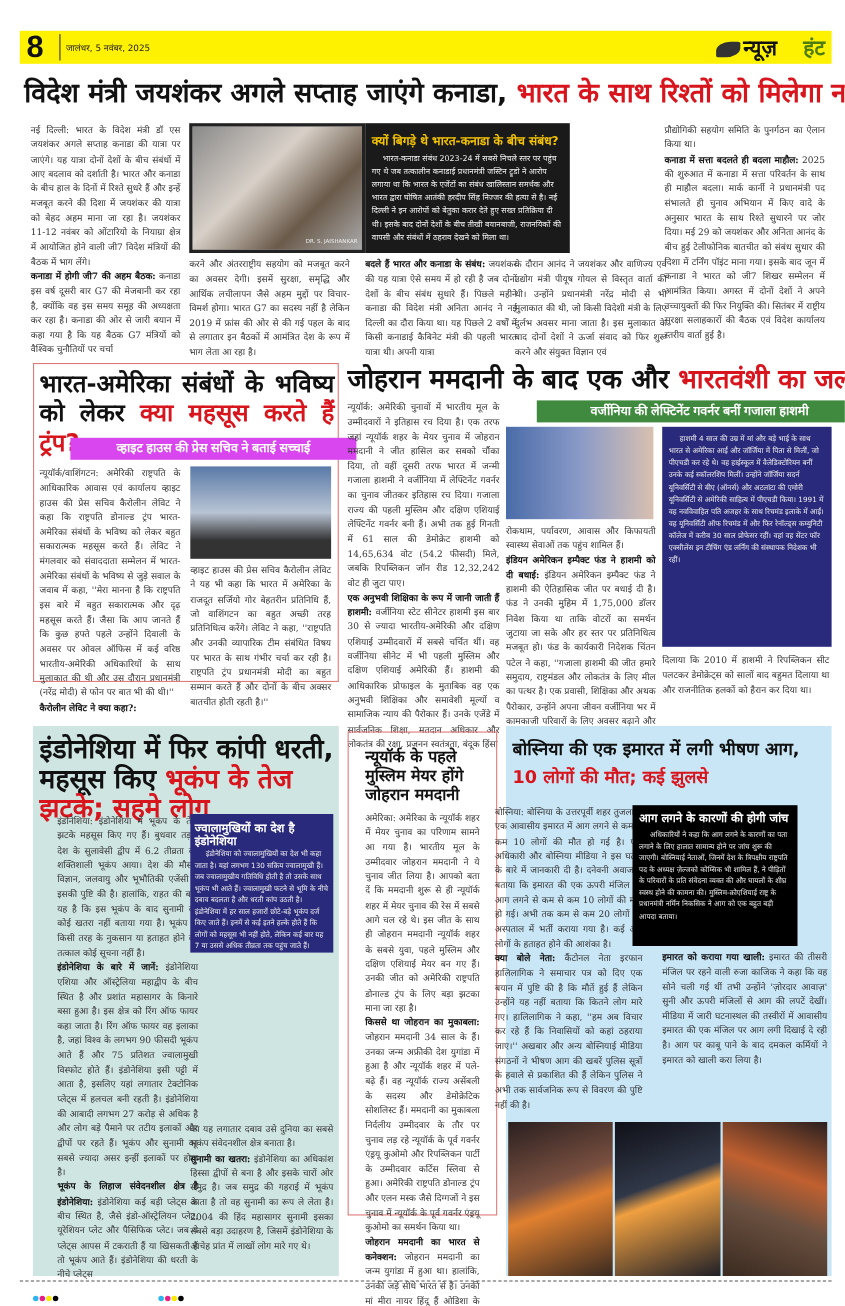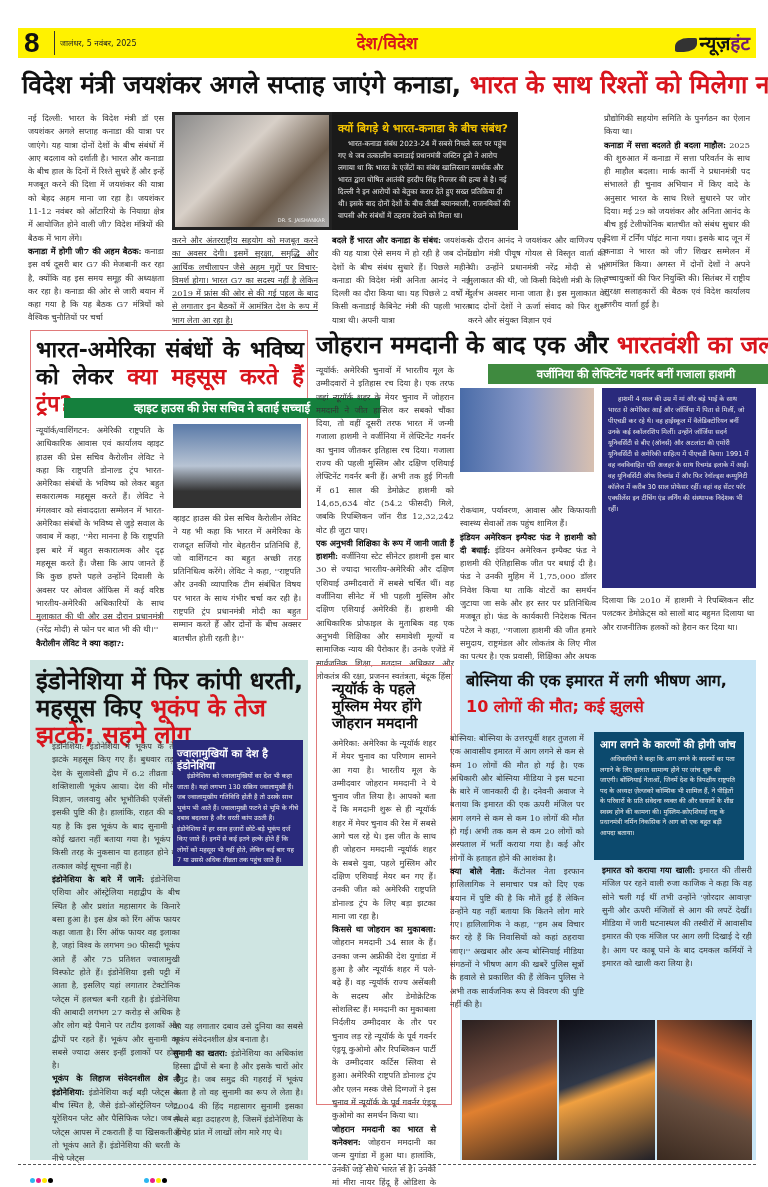--- a/index.html
+++ b/index.html
@@ -4,85 +4,84 @@
 <style>
   * { box-sizing: border-box; margin: 0; padding: 0; }
   body { width: 768px; height: 1187px; background: #fff; font-family: "DejaVu Serif", serif; color: #222; position: relative; overflow: hidden; }
   .abs { position: absolute; }
   .masthead { left: 18px; top: 28px; width: 738px; height: 30px; background: #fff200; }
   .page-num { left: 6px; top: 0; font: bold 28px "Liberation Sans", sans-serif; line-height: 30px; color: #111; }
   .mh-div { left: 36px; top: 3px; width: 1px; height: 24px; background: #333; }
   .mh-date { left: 42px; top: 9px; font: 8px "DejaVu Sans", sans-serif; color: #222; }
   .mh-section { left: 0; width: 738px; top: 3px; text-align: center; font: bold 17px "DejaVu Sans", sans-serif; color: #d8141c; }
   .mh-logo { right: 6px; top: 2px; font: bold 19px "DejaVu Sans", sans-serif; color: #111; }
-  .mh-logo .red { color: #701a75; }
+  .mh-logo .red { color: #4d7c0f; margin-left: 24px; }
   .mh-logo .bird { display:inline-block; width: 22px; height: 14px; background: #333; border-radius: 60% 10% 60% 10%; margin-right: 3px; vertical-align: middle; }
 
   .headline { font-family: "DejaVu Sans", sans-serif; font-weight: bold; color: #111; line-height: 1.1; }
   .red { color: #d8141c; }
   .body-text { font-size: 8.2px; line-height: 13.3px; text-align: justify; color: #333; }
   .body-text b { color: #111; }
   .photo { background: linear-gradient(135deg,#8a8a8a,#d8d0c8 40%,#6a5a4a 70%,#aaa); }
   .boxed { border: 1.5px solid #e07a7a; }
   .band { color: #fff; font-family: Liberation Sans, sans-serif; text-align: center; margin-left: 28px; }
   .cmyk span { display:inline-block; width:5px; height:5px; border-radius:50%; margin-right:1px; }
 </style>
 </head>
 <body>
 
 <div class="abs masthead">
   <div class="abs page-num">8</div>
   <div class="abs mh-div"></div>
   <div class="abs mh-date">जालंधर, 5 नवंबर, 2025</div>
-  <div class="abs mh-section">देश/विदेश</div>
   <div class="abs mh-logo">
     <span class="bird"></span><span>न्यूज़</span><span class="red">हंट</span>
   </div>
 </div>
 
 <div class="abs headline" style="left:22px;top:72px;width:730px;font-size:24.5px;white-space:nowrap;">
   <span>विदेश मंत्री जयशंकर अगले सप्ताह जाएंगे कनाडा, </span><span class="red">भारत के साथ रिश्तों को मिलेगा नया आयाम</span>
 </div>
 <div class="abs body-text" style="left:28px;top:112px;width:136px;">
   <span>नई दिल्ली: भारत के विदेश मंत्री डॉ एस जयशंकर अगले सप्ताह कनाडा की यात्रा पर जाएंगे। यह यात्रा दोनों देशों के बीच संबंधों में आए बदलाव को दर्शाती है। भारत और कनाडा के बीच हाल के दिनों में रिश्ते सुधरे हैं और इन्हें मजबूत करने की दिशा में जयशंकर की यात्रा को बेहद अहम माना जा रहा है। जयशंकर 11-12 नवंबर को ओंटारियो के नियाग्रा क्षेत्र में आयोजित होने वाली जी7 विदेश मंत्रियों की बैठक में भाग लेंगे।</span><br><b>कनाडा में होगी जी7 की अहम बैठक:</b> <span>कनाडा इस वर्ष दूसरी बार G7 की मेजबानी कर रहा है, क्योंकि वह इस समय समूह की अध्यक्षता कर रहा है। कनाडा की ओर से जारी बयान में कहा गया है कि यह बैठक G7 मंत्रियों को वैश्विक चुनौतियों पर चर्चा</span>
 </div>
 <div class="abs photo" style="left:172px;top:112px;width:160px;height:118px;border:3px solid #222;">
   <div class="abs" style="right:4px;bottom:4px;font:5px 'DejaVu Sans',sans-serif;color:#eee;">DR. S. JAISHANKAR</div>
 </div>
 <div class="abs" style="left:332px;top:112px;width:186px;height:118px;background:#1a1a1a;padding:8px 6px;">
   <div style="font:bold 11px 'DejaVu Sans',sans-serif;color:#f5c400;margin-bottom:3px;">क्यों बिगड़े थे भारत-कनाडा के बीच संबंध?</div>
   <div style="font:7.2px/12px 'DejaVu Sans',sans-serif;color:#eee;text-indent:10px;">भारत-कनाडा संबंध 2023-24 में सबसे निचले स्तर पर पहुंच गए थे जब तत्कालीन कनाडाई प्रधानमंत्री जस्टिन ट्रूडो ने आरोप लगाया था कि भारत के एजेंटों का संबंध खालिस्तान समर्थक और भारत द्वारा घोषित आतंकी हरदीप सिंह निज्जर की हत्या से है। नई दिल्ली ने इन आरोपों को बेतुका करार देते हुए सख्त प्रतिक्रिया दी थी। इसके बाद दोनों देशों के बीच तीखी बयानबाजी, राजनयिकों की वापसी और संबंधों में ठहराव देखने को मिला था।</div>
 </div>
-<div class="abs body-text" style="left:172px;top:234px;width:146px;text-decoration:underline;">करने और अंतरराष्ट्रीय सहयोग को मजबूत करने का अवसर देगी। इसमें सुरक्षा, समृद्धि और आर्थिक लचीलापन जैसे अहम मुद्दों पर विचार-विमर्श होगा। भारत G7 का सदस्य नहीं है लेकिन 2019 में फ्रांस की ओर से की गई पहल के बाद से लगातार इन बैठकों में आमंत्रित देश के रूप में भाग लेता आ रहा है।</div>
+<div class="abs body-text" style="left:172px;top:234px;width:146px;">करने और अंतरराष्ट्रीय सहयोग को मजबूत करने का अवसर देगी। इसमें सुरक्षा, समृद्धि और आर्थिक लचीलापन जैसे अहम मुद्दों पर विचार-विमर्श होगा। भारत G7 का सदस्य नहीं है लेकिन 2019 में फ्रांस की ओर से की गई पहल के बाद से लगातार इन बैठकों में आमंत्रित देश के रूप में भाग लेता आ रहा है।</div>
 <div class="abs body-text" style="left:332px;top:234px;width:138px;"><b>बदले हैं भारत और कनाडा के संबंध:</b> <span>जयशंकर की यह यात्रा ऐसे समय में हो रही है जब दोनों देशों के बीच संबंध सुधारे हैं। पिछले महीने कनाडा की विदेश मंत्री अनिता आनंद ने नई दिल्ली का दौरा किया था। यह पिछले 2 वर्षों में किसी कनाडाई कैबिनेट मंत्री की पहली भारत यात्रा थी। अपनी यात्रा</span></div>
 <div class="abs body-text" style="left:468px;top:234px;width:138px;">के दौरान आनंद ने जयशंकर और वाणिज्य एवं उद्योग मंत्री पीयूष गोयल से विस्तृत वार्ता की थी। उन्होंने प्रधानमंत्री नरेंद्र मोदी से भी मुलाकात की थी, जो किसी विदेशी मंत्री के लिए दुर्लभ अवसर माना जाता है। इस मुलाकात के बाद दोनों देशों ने ऊर्जा संवाद को फिर शुरू करने और संयुक्त विज्ञान एवं</div>
 <div class="abs body-text" style="left:604px;top:112px;width:146px;">
   <span>प्रौद्योगिकी सहयोग समिति के पुनर्गठन का ऐलान किया था।</span><br><b>कनाडा में सत्ता बदलते ही बदला माहौल:</b> <span>2025 की शुरुआत में कनाडा में सत्ता परिवर्तन के साथ ही माहौल बदला। मार्क कार्नी ने प्रधानमंत्री पद संभालते ही चुनाव अभियान में किए वादे के अनुसार भारत के साथ रिश्ते सुधारने पर जोर दिया। मई 29 को जयशंकर और अनिता आनंद के बीच हुई टेलीफोनिक बातचीत को संबंध सुधार की दिशा में टर्निंग पॉइंट माना गया। इसके बाद जून में कनाडा ने भारत को जी7 शिखर सम्मेलन में आमंत्रित किया। अगस्त में दोनों देशों ने अपने उच्चायुक्तों की फिर नियुक्ति की। सितंबर में राष्ट्रीय सुरक्षा सलाहकारों की बैठक एवं विदेश कार्यालय स्तरीय वार्ता हुई है।</span>
 </div>
 
 <div class="abs boxed" style="left:30px;top:330px;width:278px;height:290px;"></div>
 <div class="abs headline" style="left:36px;top:336px;width:268px;font-size:22px;line-height:27px;text-align:justify;">
   <span>भारत-अमेरिका संबंधों के भविष्य को लेकर </span><span class="red">क्या महसूस करते हैं ट्रंप?</span>
 </div>
-<div class="abs band" style="left:36px;top:398px;width:316px;height:20px;background:#15803d;font-size:11.5px;line-height:20px;font-weight:bold;">व्हाइट हाउस की प्रेस सचिव ने बताई सच्चाई</div>
+<div class="abs band" style="left:36px;top:398px;width:260px;height:20px;background:#d946ef;font-size:11.5px;line-height:20px;font-weight:bold;">व्हाइट हाउस की प्रेस सचिव ने बताई सच्चाई</div>
 <div class="abs body-text" style="left:36px;top:424px;width:128px;">
   <span>न्यूयॉर्क/वाशिंगटन: अमेरिकी राष्ट्रपति के आधिकारिक आवास एवं कार्यालय व्हाइट हाउस की प्रेस सचिव कैरोलीन लेविट ने कहा कि राष्ट्रपति डोनाल्ड ट्रंप भारत-अमेरिका संबंधों के भविष्य को लेकर बहुत सकारात्मक महसूस करते हैं। लेविट ने मंगलवार को संवाददाता सम्मेलन में भारत-अमेरिका संबंधों के भविष्य से जुड़े सवाल के जवाब में कहा, ''मेरा मानना है कि राष्ट्रपति इस बारे में बहुत सकारात्मक और दृढ़ महसूस करते हैं। जैसा कि आप जानते हैं कि कुछ हफ्ते पहले उन्होंने दिवाली के अवसर पर ओवल ऑफिस में कई वरिष्ठ भारतीय-अमेरिकी अधिकारियों के साथ मुलाकात की थी और उस दौरान प्रधानमंत्री (नरेंद्र मोदी) से फोन पर बात भी की थी।''</span><br><b>कैरोलीन लेविट ने क्या कहा?:</b>
 </div>
 <div class="abs photo" style="left:173px;top:424px;width:128px;height:84px;background:linear-gradient(180deg,#5a7aa8,#b8c4d4 50%,#333 80%);"></div>
 <div class="abs body-text" style="left:173px;top:512px;width:128px;">व्हाइट हाउस की प्रेस सचिव कैरोलीन लेविट ने यह भी कहा कि भारत में अमेरिका के राजदूत सर्जियो गोर बेहतरीन प्रतिनिधि हैं, जो वाशिंगटन का बहुत अच्छी तरह प्रतिनिधित्व करेंगे। लेविट ने कहा, ''राष्ट्रपति और उनकी व्यापारिक टीम संबंधित विषय पर भारत के साथ गंभीर चर्चा कर रही है। राष्ट्रपति ट्रंप प्रधानमंत्री मोदी का बहुत सम्मान करते हैं और दोनों के बीच अक्सर बातचीत होती रहती है।''</div>
 
 <div class="abs headline" style="left:316px;top:332px;width:440px;font-size:24px;white-space:nowrap;">
   <span>जोहरान ममदानी के बाद एक और </span><span class="red">भारतवंशी का जलवा</span>
 </div>
 <div class="abs band" style="left:460px;top:364px;width:296px;height:20px;background:#3f8a3f;font-size:11.5px;line-height:20px;font-weight:bold;">वर्जीनिया की लेफ्टिनेंट गवर्नर बनीं गजाला हाशमी</div>
 <div class="abs body-text" style="left:316px;top:364px;width:138px;">
   <span>न्यूयॉर्क: अमेरिकी चुनावों में भारतीय मूल के उम्मीदवारों ने इतिहास रच दिया है। एक तरफ जहां न्यूयॉर्क शहर के मेयर चुनाव में जोहरान ममदानी ने जीत हासिल कर सबको चौंका दिया, तो वहीं दूसरी तरफ भारत में जन्मी गजाला हाशमी ने वर्जीनिया में लेफ्टिनेंट गवर्नर का चुनाव जीतकर इतिहास रच दिया। गजाला राज्य की पहली मुस्लिम और दक्षिण एशियाई लेफ्टिनेंट गवर्नर बनी हैं। अभी तक हुई गिनती में 61 साल की डेमोक्रेट हाशमी को 14,65,634 वोट (54.2 फीसदी) मिले, जबकि रिपब्लिकन जॉन रीड 12,32,242 वोट ही जुटा पाए।</span><br><b>एक अनुभवी शिक्षिका के रूप में जानी जाती हैं हाशमी:</b> <span>वर्जीनिया स्टेट सीनेटर हाशमी इस बार 30 से ज्यादा भारतीय-अमेरिकी और दक्षिण एशियाई उम्मीदवारों में सबसे चर्चित थीं। वह वर्जीनिया सीनेट में भी पहली मुस्लिम और दक्षिण एशियाई अमेरिकी हैं। हाशमी की आधिकारिक प्रोफाइल के मुताबिक वह एक अनुभवी शिक्षिका और समावेशी मूल्यों व सामाजिक न्याय की पैरोकार हैं। उनके एजेंडे में सार्वजनिक शिक्षा, मतदान अधिकार और लोकतंत्र की रक्षा, प्रजनन स्वतंत्रता, बंदूक हिंसा</span>
 </div>
 <div class="abs photo" style="left:460px;top:388px;width:134px;height:84px;background:linear-gradient(90deg,#4a6ca8,#8a9ac8 50%,#d8c0b0);"></div>
-<div class="abs body-text" style="left:460px;top:504px;width:136px;">
+<div class="abs body-text" style="left:460px;top:476px;width:136px;">
   <span>रोकथाम, पर्यावरण, आवास और किफायती स्वास्थ्य सेवाओं तक पहुंच शामिल हैं।</span><br><b>इंडियन अमेरिकन इम्पैक्ट फंड ने हाशमी को दी बधाई:</b> <span>इंडियन अमेरिकन इम्पैक्ट फंड ने हाशमी की ऐतिहासिक जीत पर बधाई दी है। फंड ने उनकी मुहिम में 1,75,000 डॉलर निवेश किया था ताकि वोटरों का समर्थन जुटाया जा सके और हर स्तर पर प्रतिनिधित्व मजबूत हो। फंड के कार्यकारी निदेशक चिंतन पटेल ने कहा, ''गजाला हाशमी की जीत हमारे समुदाय, राष्ट्रमंडल और लोकतंत्र के लिए मील का पत्थर है। एक प्रवासी, शिक्षिका और अथक पैरोकार, उन्होंने अपना जीवन वर्जीनिया भर में कामकाजी परिवारों के लिए अवसर बढ़ाने और नतीजे देने में लगाया। फंड ने याद</span>
 </div>
 <div class="abs" style="left:602px;top:388px;width:154px;height:200px;background:#2a2a7c;padding:6px 6px;">
   <div style="font:6.6px/11px 'DejaVu Sans',sans-serif;color:#eee;text-indent:10px;">हाशमी 4 साल की उम्र में मां और बड़े भाई के साथ भारत से अमेरिका आईं और जॉर्जिया में पिता से मिलीं, जो पीएचडी कर रहे थे। वह हाईस्कूल में वैलेडिक्टोरियन बनीं उनके कई स्कॉलरशिप मिलीं। उन्होंने जॉर्जिया सदर्न यूनिवर्सिटी से बीए (ऑनर्स) और अटलांटा की एमोरी यूनिवर्सिटी से अमेरिकी साहित्य में पीएचडी किया। 1991 में वह नवविवाहित पति अजहर के साथ रिचमंड इलाके में आईं। वह यूनिवर्सिटी ऑफ रिचमंड में और फिर रेनॉल्ड्स कम्युनिटी कॉलेज में करीब 30 साल प्रोफेसर रहीं। वहां वह सेंटर फॉर एक्सीलेंस इन टीचिंग एंड लर्निंग की संस्थापक निदेशक भी रहीं।</div>
 </div>
 <div class="abs body-text" style="left:602px;top:594px;width:152px;">दिलाया कि 2010 में हाशमी ने रिपब्लिकन सीट पलटकर डेमोक्रेट्स को सालों बाद बहुमत दिलाया था और राजनीतिक हलकों को हैरान कर दिया था।</div>
 
 <div class="abs" style="left:30px;top:660px;width:278px;height:500px;background:#cfe5e2;"></div>
 <div class="abs headline" style="left:36px;top:668px;width:268px;font-size:24px;line-height:27px;">
   <span>इंडोनेशिया में फिर कांपी धरती, महसूस किए </span><span class="red">भूकंप के तेज झटके; सहमे लोग</span>
@@ -105,21 +104,21 @@
   </div>
 </div>
 
 <div class="abs" style="left:460px;top:660px;width:296px;height:500px;background:#c9e6f6;"></div>
 <div class="abs headline" style="left:466px;top:668px;width:288px;font-size:16px;line-height:26px;">
   <span>बोस्निया की एक इमारत में लगी भीषण आग, </span><span class="red">10 लोगों की मौत; कई झुलसे</span>
 </div>
 <div class="abs body-text" style="left:450px;top:732px;width:134px;">
   <span>बोस्निया: बोस्निया के उत्तरपूर्वी शहर तुजला में एक आवासीय इमारत में आग लगने से कम से कम 10 लोगों की मौत हो गई है। एक अधिकारी और बोस्निया मीडिया ने इस घटना के बारे में जानकारी दी है। दनेवनी अवाज ने बताया कि इमारत की एक ऊपरी मंजिल पर आग लगने से कम से कम 10 लोगों की मौत हो गई। अभी तक कम से कम 20 लोगों को अस्पताल में भर्ती कराया गया है। कई और लोगों के हताहत होने की आशंका है।</span><br><b>क्या बोले नेता:</b> <span>कैंटोनल नेता इरफान हालिलागिक ने समाचार पत्र को दिए एक बयान में पुष्टि की है कि मौतें हुई हैं लेकिन उन्होंने यह नहीं बताया कि कितने लोग मारे गए। हालिलागिक ने कहा, ''हम अब विचार कर रहे हैं कि निवासियों को कहां ठहराया जाए।'' अखबार और अन्य बोस्नियाई मीडिया संगठनों ने भीषण आग की खबरें पुलिस सूत्रों के हवाले से प्रकाशित की हैं लेकिन पुलिस ने अभी तक सार्वजनिक रूप से विवरण की पुष्टि नहीं की है।</span>
 </div>
-<div class="abs" style="left:594px;top:732px;width:150px;height:128px;background:#0c4a6e;padding:6px;">
+<div class="abs" style="left:575px;top:732px;width:150px;height:128px;background:#000000;padding:6px;">
   <div style="font:bold 10.5px/13px 'DejaVu Sans',sans-serif;color:#fff;margin-bottom:3px;">आग लगने के कारणों की होगी जांच</div>
   <div style="font:6.5px/10.5px 'DejaVu Sans',sans-serif;color:#eee;text-indent:10px;">अधिकारियों ने कहा कि आग लगने के कारणों का पता लगाने के लिए हालात सामान्य होने पर जांच शुरू की जाएगी। बोस्नियाई नेताओं, जिनमें देश के त्रिपक्षीय राष्ट्रपति पद के अध्यक्ष ज़ेल्जको कोम्सिक भी शामिल हैं, ने पीड़ितों के परिवारों के प्रति संवेदना व्यक्त की और घायलों के शीघ्र स्वस्थ होने की कामना की। मुस्लिम-क्रोएशियाई राष्ट्र के प्रधानमंत्री नर्मिन निकसिक ने आग को एक बहुत बड़ी आपदा बताया।</div>
 </div>
 <div class="abs body-text" style="left:602px;top:864px;width:150px;">
   <b>इमारत को कराया गया खाली:</b> <span>इमारत की तीसरी मंजिल पर रहने वाली रुजा काजिक ने कहा कि वह सोने चली गई थीं तभी उन्होंने 'ज़ोरदार आवाज़' सुनी और ऊपरी मंजिलों से आग की लपटें देखीं। मीडिया में जारी घटनास्थल की तस्वीरों में आवासीय इमारत की एक मंजिल पर आग लगी दिखाई दे रही है। आग पर काबू पाने के बाद दमकल कर्मियों ने इमारत को खाली करा लिया है।</span>
 </div>
 <div class="abs" style="left:462px;top:1020px;width:290px;height:140px;display:flex;gap:2px;">
   <div style="flex:1;background:linear-gradient(160deg,#2a2020,#7a5040 40%,#e08030 55%,#3a2a20);"></div>
   <div style="flex:1;background:linear-gradient(160deg,#101018,#303848 40%,#f0a040 50%,#202028);"></div>
   <div style="flex:1;background:linear-gradient(200deg,#2a2020,#c06030 35%,#6a5040 60%,#3a2a20);"></div>

